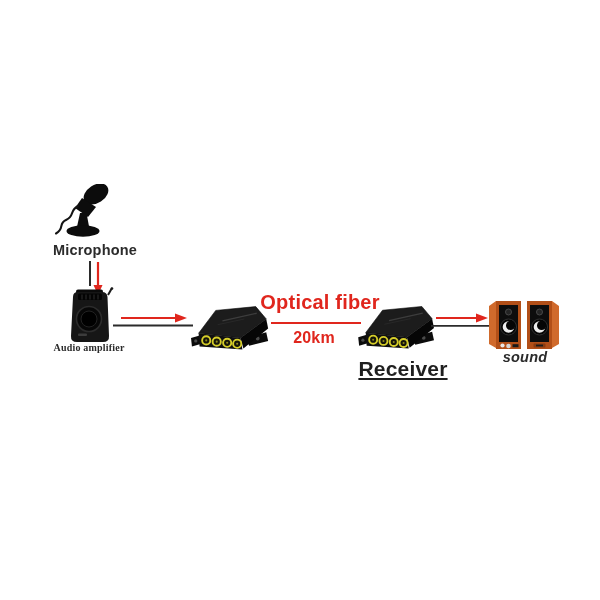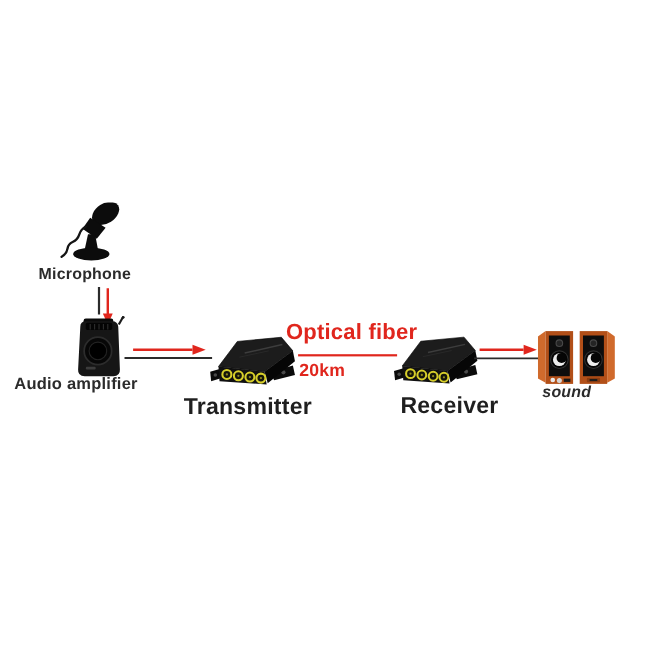--- a/index.html
+++ b/index.html
@@ -2,25 +2,25 @@
 <html><head>
 <meta charset="utf-8">
 <style>
   html,body{margin:0;padding:0;background:#ffffff;}
   .canvas{
     position:relative;width:600px;height:600px;background:#ffffff;overflow:hidden;
     font-family:"Liberation Sans",sans-serif;
   }
   .abs{position:absolute;}
   .lbl{
-    position:absolute;color:#2b2b2b;font-weight:600;line-height:1.1;
+    position:absolute;text-align:center;color:#2b2b2b;font-weight:600;line-height:1.1;
     letter-spacing:0.2px;
   }
   .lbl-small{font-size:14.5px;}
-  .lbl-med{font-size:15px;}
+  .lbl-med{font-size:10px;font-family:Liberation Serif, serif;}
   .lbl-big{font-size:21px;color:#1f1f1f;}
   .lbl-red{color:#e0261d;}
   .fiber-line{position:absolute;height:2px;background:#e0261d;}
   svg{display:block;}
 </style>
 </head>
 <body>
 
 <div class="canvas">
 
@@ -81,21 +81,20 @@
       <circle cx="16" cy="43.5" r="1.1" fill="#8f8a1a"></circle>
       <circle cx="27" cy="44.8" r="4.3" fill="#15150a" stroke="#d6ce2a" stroke-width="2"></circle>
       <circle cx="27" cy="44.8" r="1.1" fill="#8f8a1a"></circle>
       <circle cx="38" cy="46" r="4.3" fill="#15150a" stroke="#d6ce2a" stroke-width="2"></circle>
       <circle cx="38" cy="46" r="1.1" fill="#8f8a1a"></circle>
       <circle cx="48.5" cy="47" r="4.3" fill="#15150a" stroke="#d6ce2a" stroke-width="2"></circle>
       <circle cx="48.5" cy="47" r="1.1" fill="#8f8a1a"></circle>
     </g>
   </svg>
 
-  <div class="lbl lbl-big" style="left:167px;top:358px;width:130px;">Transmitter</div>
 
   <div class="lbl lbl-red" style="left:260px;top:291px;width:120px;font-size:20px;font-weight:700;">Optical fiber</div>
 
   <div class="fiber-line" style="left:271px;top:322px;width:90px;"></div>
 
   <div class="lbl lbl-red" style="left:272px;top:329px;width:84px;font-size:16px;">20km</div>
 
   <svg class="abs" style="left:357px;top:299px;" width="81" height="58" viewBox="0 0 84 62">
     <polygon points="0,41 10,38 11,47 1,50" fill="#0b0b0b"></polygon>
     <circle cx="5" cy="44" r="1.7" fill="#4a4a4a"></circle>
@@ -111,21 +110,21 @@
       <circle cx="16" cy="43.5" r="1.1" fill="#8f8a1a"></circle>
       <circle cx="27" cy="44.8" r="4.3" fill="#15150a" stroke="#d6ce2a" stroke-width="2"></circle>
       <circle cx="27" cy="44.8" r="1.1" fill="#8f8a1a"></circle>
       <circle cx="38" cy="46" r="4.3" fill="#15150a" stroke="#d6ce2a" stroke-width="2"></circle>
       <circle cx="38" cy="46" r="1.1" fill="#8f8a1a"></circle>
       <circle cx="48.5" cy="47" r="4.3" fill="#15150a" stroke="#d6ce2a" stroke-width="2"></circle>
       <circle cx="48.5" cy="47" r="1.1" fill="#8f8a1a"></circle>
     </g>
   </svg>
 
-  <div class="lbl lbl-big" style="left:364px;top:357px;width:110px;">Receiver</div>
+  <div class="lbl lbl-big" style="left:348px;top:357px;width:110px;text-decoration:underline;">Receiver</div>
 
   <svg class="abs" style="left:430px;top:312px;" width="62" height="18" viewBox="0 0 62 18">
     <line x1="6" y1="6" x2="46" y2="6" stroke="#e0261d" stroke-width="2.2"></line>
     <polygon points="46,1.5 58,6 46,10.5" fill="#e0261d"></polygon>
     <line x1="1" y1="13.8" x2="61" y2="13.8" stroke="#2b2b2b" stroke-width="1.8"></line>
   </svg>
 
   <svg class="abs" style="left:489px;top:297px;" width="70" height="56" viewBox="0 0 70 56">
 
     <g>

